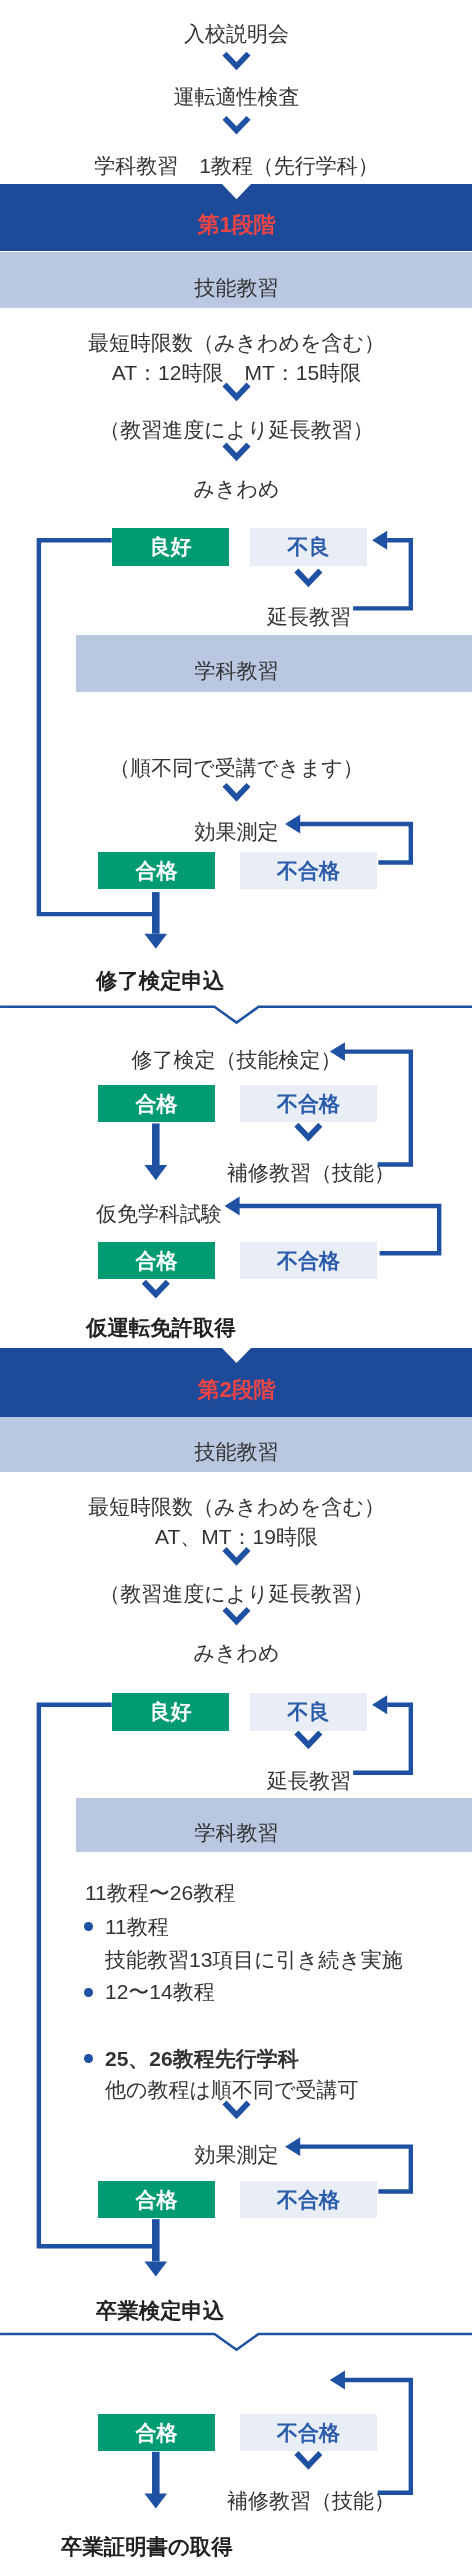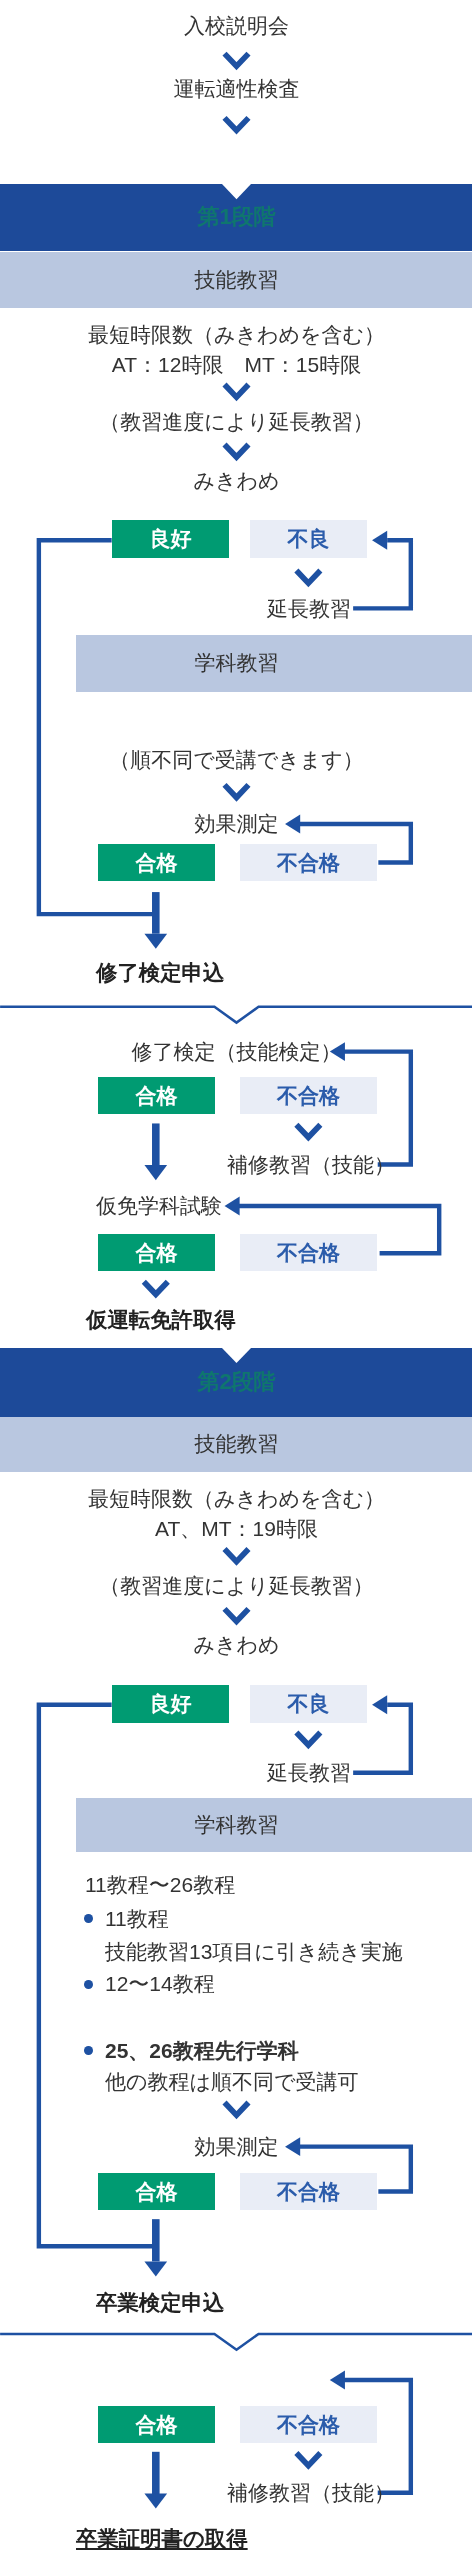--- a/index.html
+++ b/index.html
@@ -17,31 +17,31 @@
     font-family:"Liberation Sans","DejaVu Sans",sans-serif;
   }
   .txt{
     position:absolute;left:0;width:473px;text-align:center;
     font-size:21px;line-height:25px;color:var(--text);white-space:nowrap;
   }
   .txt-left{width:auto;text-align:left;}
   .milestone{font-weight:bold;color:#222222;font-size:21.4px;}
   .banner-dark{position:absolute;left:0;width:473px;background:var(--dark-banner);}
   .banner-light{position:absolute;background:var(--light-banner);}
-  .banner-label-dark{color:#0f766e;font-weight:bold;font-size:22px;line-height:30px;}
+  .banner-label-dark{color:#ef4444;font-weight:bold;font-size:22px;line-height:30px;}
   .banner-label-light{font-size:21px;line-height:30px;color:var(--text);}
   .box{
     position:absolute;display:flex;align-items:center;justify-content:center;
     font-size:21px;font-weight:bold;white-space:nowrap;
   }
   .box-pass{background:var(--pass-green);color:#ffffff;}
   .box-fail{background:var(--fail-bg);color:var(--fail-text);}
   .dot{position:absolute;width:8.8px;height:8.8px;border-radius:50%;background:var(--accent);}
   svg.overlay{position:absolute;left:0;top:0;pointer-events:none;z-index:6;}
-  .lyr{position:absolute;z-index:8;}
+  .lyr{position:absolute;z-index:8;margin-top:8px;}
   .ln{fill:none;stroke:var(--accent);stroke-width:7;stroke-linejoin:miter;stroke-linecap:butt;}
   .ln4{fill:none;stroke:var(--accent);stroke-width:4;stroke-linejoin:miter;stroke-linecap:butt;}
   .chev{fill:none;stroke:var(--accent);stroke-width:9;stroke-linejoin:miter;stroke-linecap:butt;}
   .head{fill:var(--accent);stroke:none;}
   .stem{fill:var(--accent);stroke:none;}
   .notch{fill:#ffffff;stroke:none;}
 </style>
 </head>
 <body>
 
@@ -107,20 +107,21 @@
 
     <polyline class="ln" points="545,3775 651.5,3775 651.5,3954 599,3954"></polyline>
     <polygon class="head" points="523,3775 547,3760 547,3790"></polygon>
 
     <rect class="stem" x="241" y="3889" width="12" height="68"></rect>
     <polygon class="head" points="229,3955 265,3955 247,3979"></polygon>
   </svg>
 
   <div class="txt lyr" style="top:12.6px;">入校説明会</div>
   <div class="txt lyr" style="top:76px;">運転適性検査</div>
+  <div class="txt lyr" style="top:145px;">学科教習　1教程（先行学科）</div>
 
   <div class="txt lyr banner-label-dark" style="top:202px;">第1段階</div>
   <div class="txt lyr banner-label-light" style="top:265px;">技能教習</div>
   <div class="txt lyr" style="top:322px;">最短時限数（みきわめを含む）</div>
   <div class="txt lyr" style="top:352px;">AT：12時限　MT：15時限</div>
   <div class="txt lyr" style="top:409px;">（教習進度により延長教習）</div>
   <div class="txt lyr" style="top:468px;">みきわめ</div>
 
   <div class="box box-pass lyr" style="left:112px;top:520px;width:117px;height:38px;">良好</div>
   <div class="box box-fail lyr" style="left:250px;top:520px;width:117px;height:38px;">不良</div>
@@ -170,16 +171,16 @@
   <div class="txt lyr txt-left" style="left:105px;top:2069px;">他の教程は順不同で受講可</div>
 
   <div class="txt lyr" style="top:2134px;">効果測定</div>
   <div class="box box-pass lyr" style="left:98px;top:2173px;width:117px;height:37px;">合格</div>
   <div class="box box-fail lyr" style="left:240px;top:2173px;width:137px;height:37px;">不合格</div>
   <div class="txt lyr txt-left milestone" style="left:96px;top:2291px;">卒業検定申込</div>
 
   <div class="box box-pass lyr" style="left:98px;top:2406px;width:117px;height:37px;">合格</div>
   <div class="box box-fail lyr" style="left:240px;top:2406px;width:137px;height:37px;">不合格</div>
   <div class="txt lyr txt-left" style="left:227px;top:2480px;">補修教習（技能）</div>
-  <div class="txt lyr txt-left milestone" style="left:76px;top:2527px;text-decoration:underline;">卒業証明書の取得</div>
+  <div class="txt lyr txt-left milestone" style="left:61px;top:2527px;">卒業証明書の取得</div>
 
 </div>
 
 
 </body></html>

